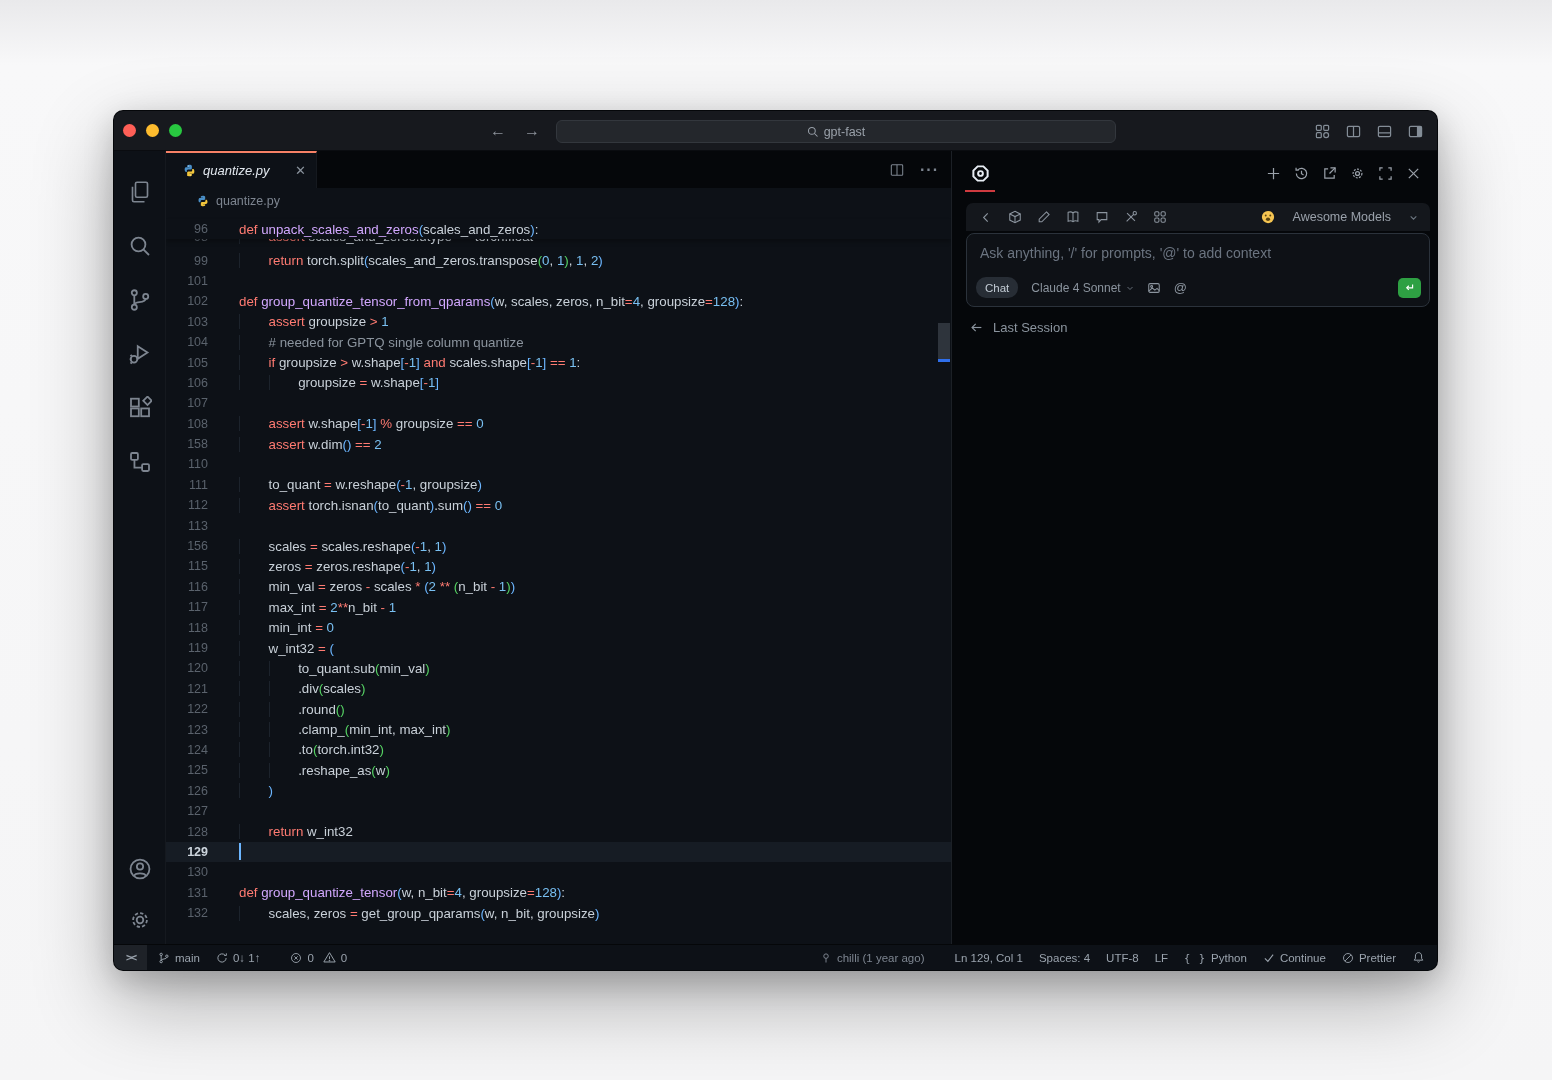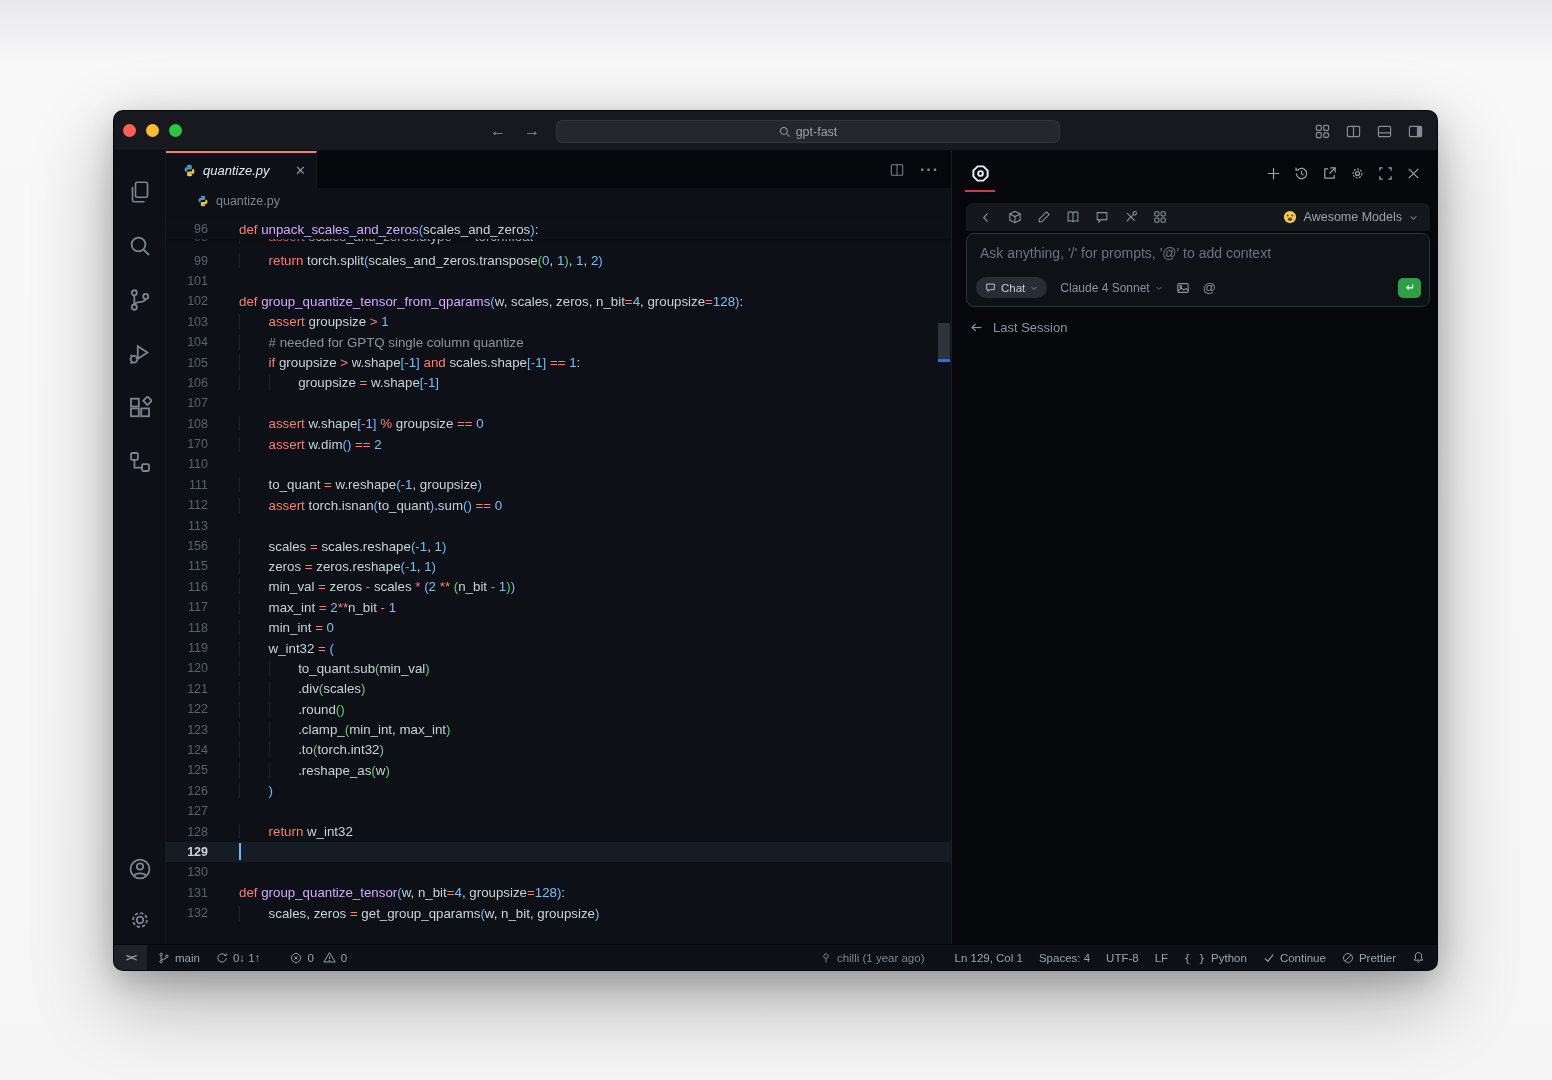--- a/index.html
+++ b/index.html
@@ -16,21 +16,21 @@
     border:1px solid rgba(0,0,0,.55);
   }
   
   .titlebar { position:absolute; left:0; top:0; right:0; height:40px; background:#17191e;
     display:flex; align-items:center; border-bottom:1px solid #0a0c10; }
   .traffic { display:flex; gap:10px; margin-left:9px; }
   .tl { width:13px; height:13px; border-radius:50%; }
   .tl.red{background:#ff5f57}.tl.yel{background:#febc2e}.tl.grn{background:#28c840}
   .navarrows { position:absolute; left:376px; top:0; height:40px; display:flex; align-items:center; gap:18px;
     color:#8d939c; font-size:16px; }
-  .searchbox { position:absolute; left:442px; top:9px; width:504px; height:23px; background:#24272c;
+  .searchbox { position:absolute; left:442px; top:9px; width:560px; height:23px; background:#24272c;
     border:1px solid #33373d; border-radius:6px; display:flex; align-items:center; justify-content:center;
     color:#9aa1aa; font-size:12.5px; gap:5px; }
   .tb-icons { position:absolute; right:14px; top:0; height:40px; display:flex; align-items:center; gap:16px; }
   .tb-icons svg, .hdr-icons svg, .ct-icons svg { display:block; }
   
   .main { position:absolute; top:40px; bottom:26px; left:0; right:0; display:flex; }
   .activitybar { width:52px; background:#0d1117; border-right:1px solid #15191f;
     display:flex; flex-direction:column; align-items:center; padding-top:14px; }
   .ab-icon { width:48px; height:54px; display:flex; align-items:center; justify-content:center; color:#7d8590; }
   .ab-spacer { flex:1; }
@@ -63,27 +63,27 @@
   
   .chat-panel { flex:1; background:#05070a; position:relative; display:flex; flex-direction:column; }
   .panel-header { height:44px; display:flex; align-items:center; padding:0 16px 0 13px; }
   .logo-wrap { position:relative; width:30px; height:44px; display:flex; align-items:center; justify-content:center; }
   .logo-underline { position:absolute; left:0; bottom:3px; width:30px; height:2px; background:#cf3a3f; }
   .hdr-spacer { flex:1; }
   .hdr-icons { display:flex; align-items:center; gap:13px; color:#9aa1aa; }
   .chat-toolbar { margin:8px 7px 0 14px; height:28px; background:#14171c; border-radius:7px 7px 0 0;
     display:flex; align-items:center; padding:0 12px 0 14px; gap:15px; color:#8b949e; }
   .ct-spacer { flex:1; }
-  .models { display:flex; align-items:center; gap:7px; color:#9aa1aa; font-size:12.5px; }
+  .models { display:flex; align-items:center; gap:18px; color:#9aa1aa; font-size:12.5px; }
   .chat-input { margin:2px 7px 0 14px; height:74px; background:#0e1116; border:1px solid #2b323b;
     border-radius:8px; position:relative;padding-left:40px; }
   .placeholder { position:absolute; left:13px; top:11px; color:#6b7480; font-size:14px; }
   .input-controls { position:absolute; left:9px; right:8px; bottom:8px; display:flex; align-items:center; gap:13px; }
   .mode-pill { display:flex; align-items:center; gap:5px; background:#272d35; border-radius:10px;
-    height:21px; padding:0 9px; color:#c3ccd5; font-size:11.5px; }
+    height:21px; padding:0 9px; color:#c3ccd5; font-size:11.5px;flex-direction:column; }
   .model-sel { display:flex; align-items:center; gap:5px; color:#8b949e; font-size:12px; }
   .ic-dim { color:#8b949e; display:flex; align-items:center; }
   .ctrl-spacer { flex:1; }
   .send-btn { width:23px; height:20px; background:#2ea043; border-radius:5px; display:flex;
     align-items:center; justify-content:center; }
   .last-session { margin:13px 0 0 18px; display:flex; align-items:center; gap:10px; color:#8b949e; font-size:13px; }
   
   .statusbar { position:absolute; left:0; bottom:0; right:0; height:26px; background:#0d1117;
     border-top:1px solid #050709; display:flex; align-items:center; color:#9aa3ad; font-size:11.5px; }
   .sb-item { display:flex; align-items:center; gap:5px; padding:0 8px; height:100%; }
@@ -266,21 +266,21 @@
             </div>
             <div class="line">
               <span class="ln">107</span>
               <span class="codetext"><span class="ig"></span></span>
             </div>
             <div class="line">
               <span class="ln">108</span>
               <span class="codetext"><span class="ig"></span><span class="tok-k">assert </span><span class="tok-d">w.shape</span><span class="tok-b1">[</span><span class="tok-k">-</span><span class="tok-n">1</span><span class="tok-b1">]</span><span class="tok-k"> % </span><span class="tok-d">groupsize </span><span class="tok-k">== </span><span class="tok-n">0</span></span>
             </div>
             <div class="line">
-              <span class="ln">170</span>
+              <span class="ln">158</span>
               <span class="codetext"><span class="ig"></span><span class="tok-k">assert </span><span class="tok-d">w.dim</span><span class="tok-b1">()</span><span class="tok-k"> == </span><span class="tok-n">2</span></span>
             </div>
             <div class="line">
               <span class="ln">110</span>
               <span class="codetext"><span class="ig"></span></span>
             </div>
             <div class="line">
               <span class="ln">111</span>
               <span class="codetext"><span class="ig"></span><span class="tok-d">to_quant </span><span class="tok-k">= </span><span class="tok-d">w.reshape</span><span class="tok-b1">(</span><span class="tok-k">-</span><span class="tok-n">1</span><span class="tok-d">, groupsize</span><span class="tok-b1">)</span></span>
             </div>

